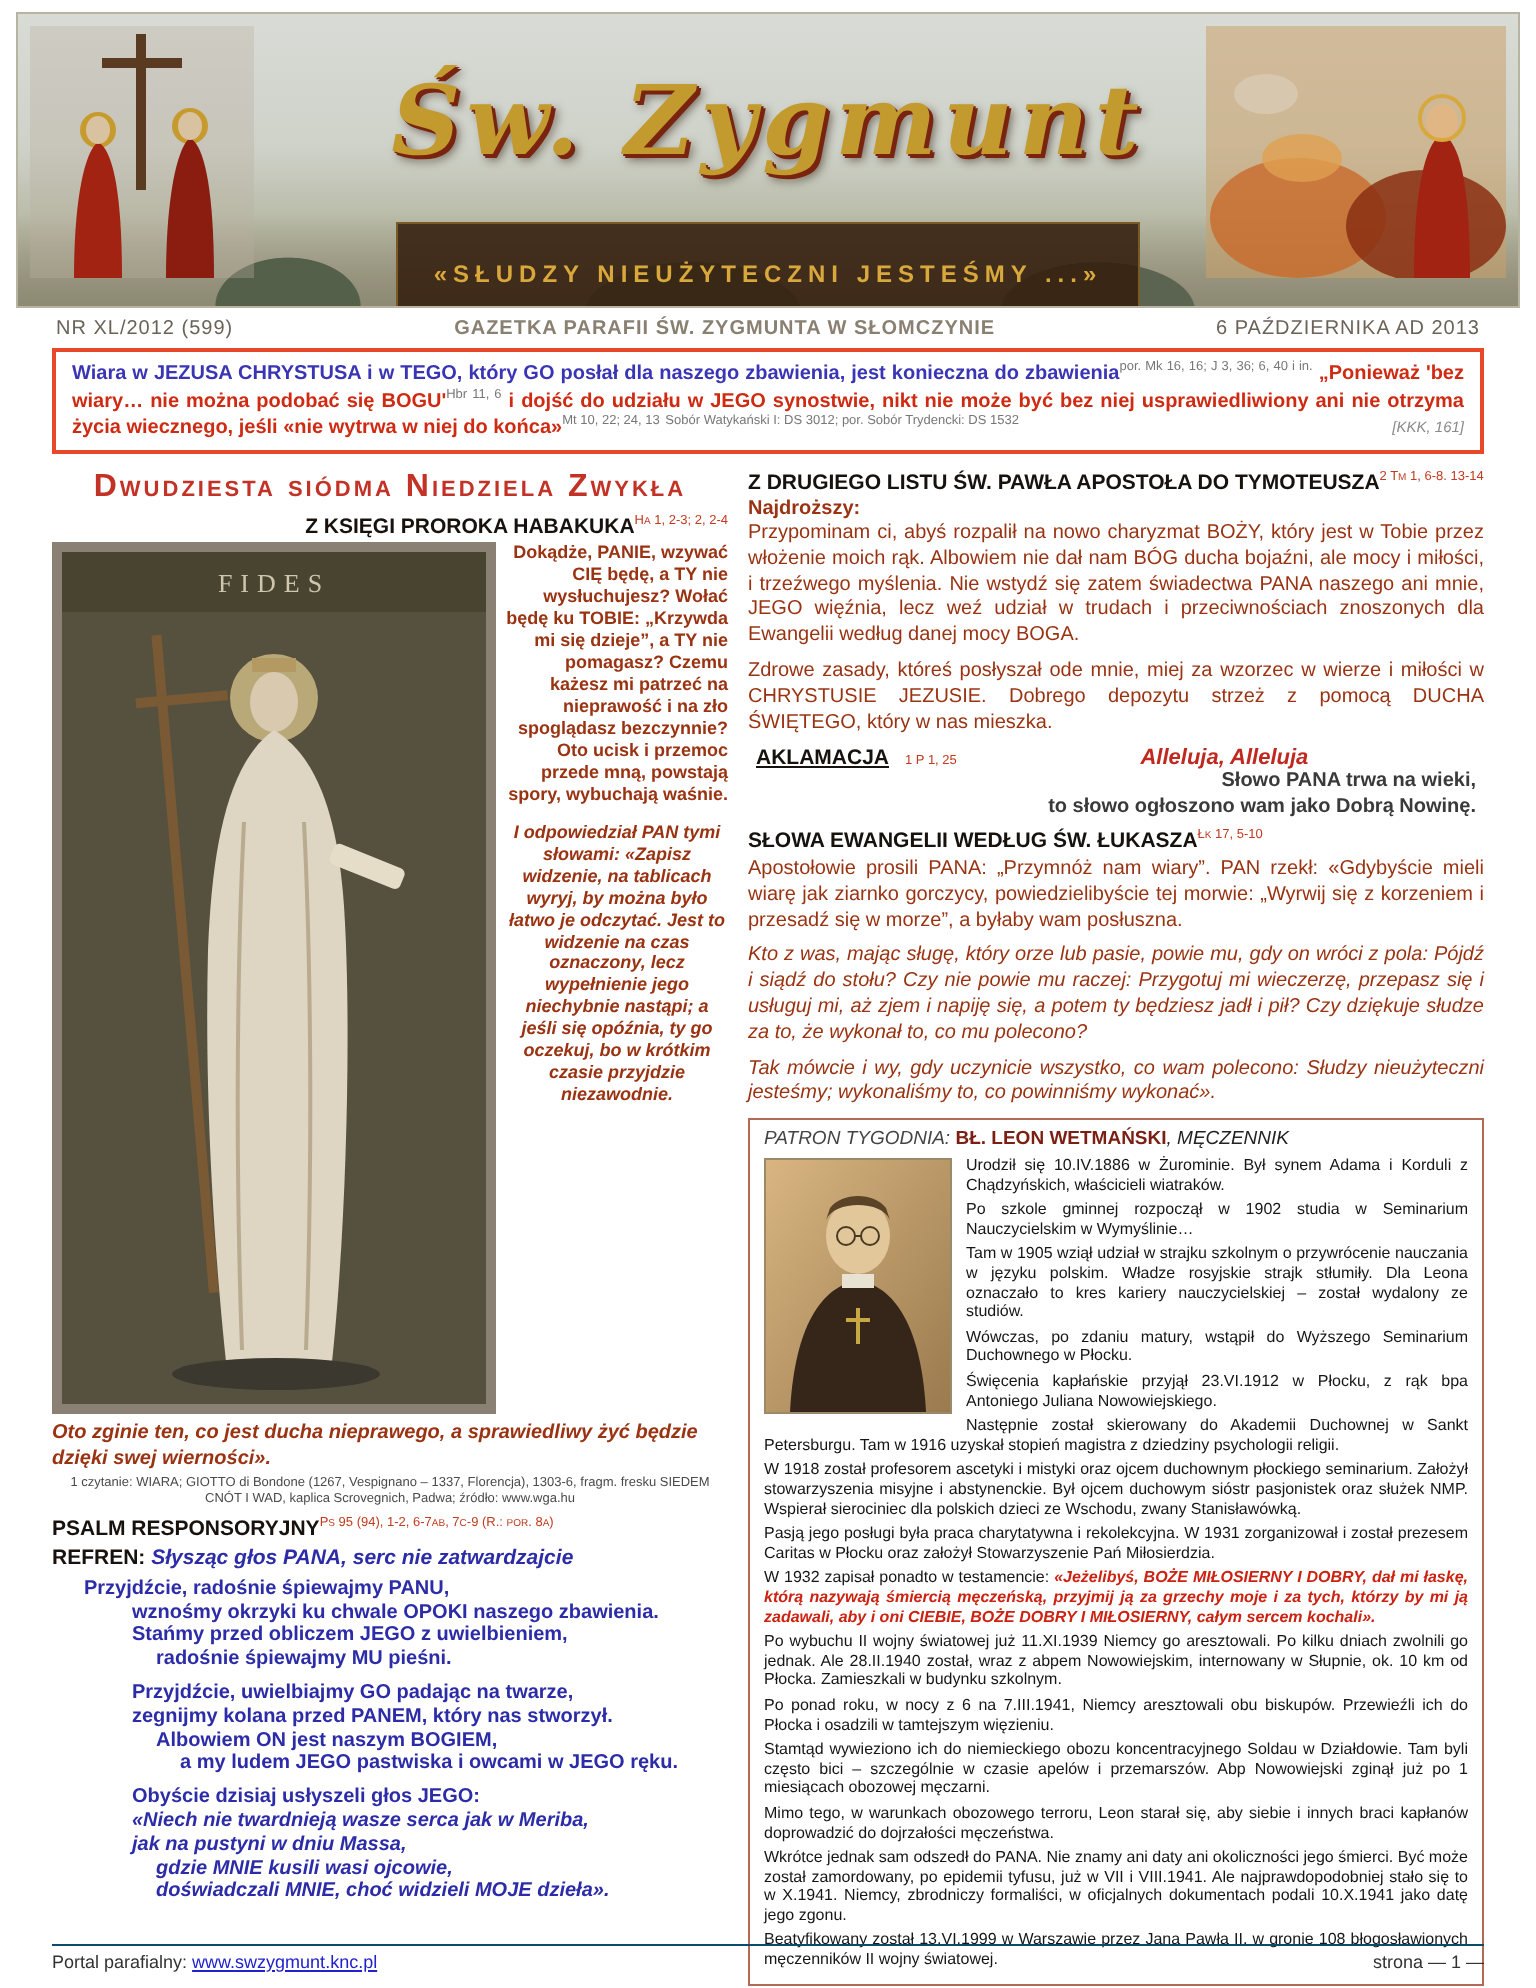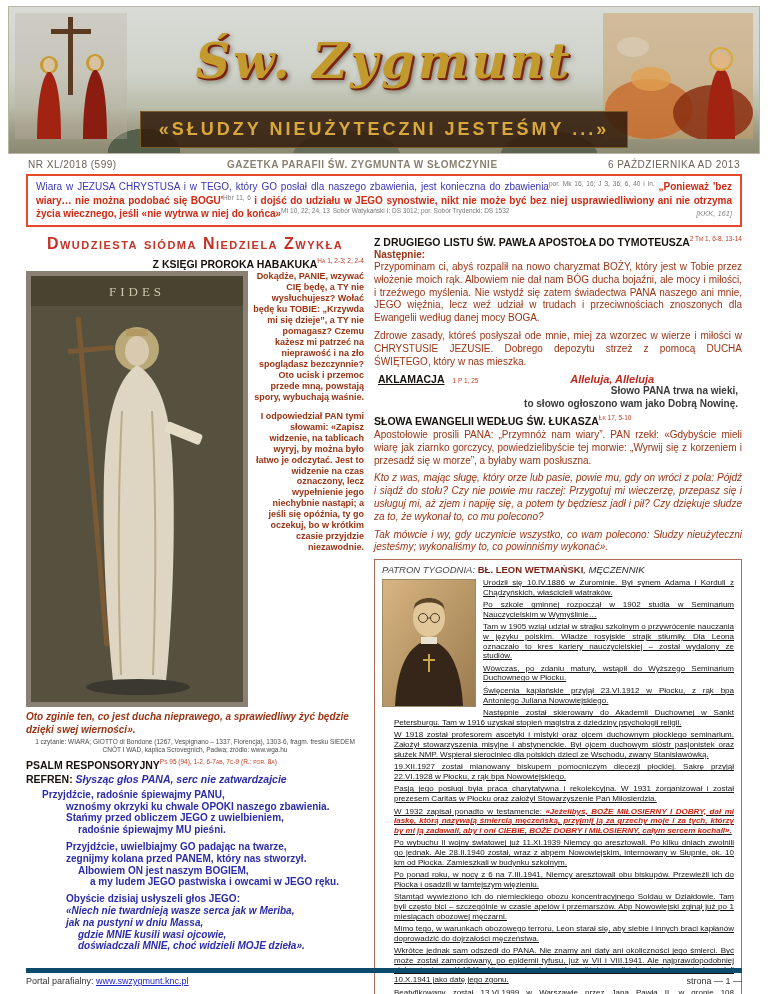--- a/index.html
+++ b/index.html
@@ -16,51 +16,51 @@
                linear-gradient(180deg,transparent,#8d8a74);}
   .art{position:absolute;top:6px;}
   .art.left{left:6px;}
   .art.right{right:6px;}
   .masthead-title{position:absolute;left:0;right:0;top:26px;text-align:center;
     font-family:"DejaVu Serif",serif;font-style:italic;font-weight:bold;font-size:48px;
     color:#c29a2e;letter-spacing:3px;
     text-shadow:1px 1px 0 #7a2410,2px 2px 0 #7a2410,3px 3px 5px rgba(40,20,5,.55);}
   .masthead-sub{position:absolute;left:0;right:0;top:104px;text-align:center;}
   .masthead-sub span{display:inline-block;background:rgba(52,30,12,.88);color:#d9a83c;
-    font-variant:small-caps;font-weight:bold;letter-spacing:3px;font-size:18px;
-    padding:7px 18px;border:1px solid #7a5a26;}
+    font-variant:small-caps;font-weight:bold;letter-spacing:3px;font-size:12px;
+    padding:18px 18px;border:1px solid #7a5a26;}
   
   .infobar{display:flex;justify-content:space-between;align-items:baseline;
     margin:5px 28px 0 28px;font-size:10px;font-variant:small-caps;color:#6b6258;
     letter-spacing:.5px;}
   .infobar .mid{color:#8a8072;font-weight:bold;}
   
   .kkk-box{margin:4px 26px 0 26px;border:2px solid #e8482a;padding:4px 8px;
     font-size:10px;line-height:1.32;text-align:justify;}
-  .kkk-blue{color:#3a35b5;font-weight:normal;}
+  .kkk-blue{color:#3a35b5;font-weight:bold;}
   .kkk-red{color:#cf2a12;font-weight:bold;}
   .ref{font-size:6.5px;vertical-align:super;color:#777;font-weight:normal;}
   .ref.red{color:#c23a1f;}
   .kkk-tag{color:#8a8a8a;font-size:7.5px;float:right;margin-top:2px;font-style:italic;}
   
   .columns{display:flex;gap:10px;padding:6px 26px 0 26px;}
   .col-left{width:338px;flex:none;}
   .col-right{flex:1;min-width:0;}
   
   .sunday-title{text-align:center;color:#c33226;font-variant:small-caps;font-weight:bold;
     font-size:16px;letter-spacing:1.5px;font-family:Liberation Sans, sans-serif;margin:2px 0 4px 0;}
   .reading-head{font-size:10.5px;font-weight:bold;font-variant:small-caps;color:#17120e;
     margin:2px 0;}
   .reading-head.rt{text-align:right;}
   .reading1-flex{display:flex;gap:5px;}
   .fresco{flex:none;}
   .reading1-text{flex:1;min-width:0;text-align:right;color:#9a3312;font-weight:bold;
     font-size:9px;line-height:1.22;}
   .reading1-text p{margin:0 0 8px 0;}
-  .reading1-text p.it{}
+  .reading1-text p.it{font-style:italic;text-align:center;}
   .reading1-close{margin:4px 0 2px 0;color:#9a3312;font-weight:bold;font-style:italic;
     font-size:10px;line-height:1.25;}
   .caption{font-size:6.5px;color:#4a4a4a;text-align:center;line-height:1.25;margin:2px 4px;}
   .psalm{margin-top:4px;}
   .refren{font-size:10.5px;margin:2px 0 4px 0;}
   .refren-label{font-variant:small-caps;font-weight:bold;color:#17120e;}
   .refren-text{color:#2c2ca8;font-weight:bold;font-style:italic;}
   .psalm-line{color:#2c2ca8;font-weight:bold;font-size:10px;line-height:1.18;}
   .psalm-line.it{font-style:italic;}
   .stanza{margin-bottom:5px;}
@@ -75,24 +75,24 @@
   .aklam-label{font-variant:small-caps;font-weight:bold;font-size:10.5px;color:#17120e;
     text-decoration:underline;}
   .alleluja{flex:1;text-align:center;color:#c0291f;font-weight:bold;font-style:italic;font-size:11px;}
   .aklam-line{text-align:right;color:#3a3a3a;font-weight:bold;font-size:10px;line-height:1.25;}
   .patron-box{border:1px solid #b06a55;margin-top:5px;padding:4px 7px;}
   .patron-title{font-size:9.5px;margin-bottom:3px;}
   .patron-label{font-style:italic;font-variant:small-caps;color:#444;}
   .patron-name{font-variant:small-caps;font-weight:bold;color:#7a1f12;}
   .patron-role{font-variant:small-caps;color:#222;font-style:italic;}
   .patron-photo{float:left;margin:1px 7px 2px 0;border:1px solid #9a8a6a;}
-  .bio{font-size:8px;line-height:1.2;color:#161616;text-align:justify;margin:0 0 3px 12px;text-decoration:underline;}
+  .bio{font-size:8px;line-height:1.2;color:#161616;text-align:justify;margin:0 0 3px 0;}
   .bio .quote{color:#cc2211;font-style:italic;font-weight:bold;}
   
-  .footer{position:absolute;left:26px;right:26px;bottom:8px;border-top:5px solid #0c4a6e;
+  .footer{position:absolute;left:26px;right:26px;bottom:8px;border-top:1px solid #0c4a6e;
     padding-top:3px;display:flex;justify-content:space-between;font-size:9px;color:#333;}
   .footer a{color:#2222cc;text-decoration:underline;}
 </style>
 </head>
 <body>
 
 <div class="page">
 
   <div class="masthead">
     <div class="trees"></div>
@@ -117,21 +117,21 @@
       <ellipse cx="48" cy="66" rx="20" ry="12" fill="#e0a050" opacity="0.8"></ellipse>
       <ellipse cx="30" cy="34" rx="16" ry="10" fill="#d8cbb4" opacity="0.8"></ellipse>
     </svg>
     <div class="masthead-title">Św. Zygmunt</div>
     <div class="masthead-sub">
       <span>«SŁUDZY NIEUŻYTECZNI JESTEŚMY ...»</span>
     </div>
   </div>
 
   <div class="infobar">
-    <span>NR XL/2018 (599)</span>
+    <span>NR XL/2012 (599)</span>
     <span class="mid">GAZETKA PARAFII ŚW. ZYGMUNTA W SŁOMCZYNIE</span>
     <span>6 PAŹDZIERNIKA AD 2013</span>
   </div>
 
   <div class="kkk-box">
     <span class="kkk-blue">Wiara w JEZUSA CHRYSTUSA i w TEGO, który GO posłał dla naszego zbawienia, jest konieczna do zbawienia</span><sup class="ref">por. Mk 16, 16; J 3, 36; 6, 40 i in.</sup>
     <span class="kkk-red">„Ponieważ 'bez wiary… nie można podobać się BOGU'</span><sup class="ref">Hbr 11, 6</sup>
     <span class="kkk-red">i dojść do udziału w JEGO synostwie, nikt nie może być bez niej usprawiedliwiony ani nie otrzyma życia wiecznego, jeśli «nie wytrwa w niej do końca»</span><sup class="ref">Mt 10, 22; 24, 13</sup>
     <sup class="ref">Sobór Watykański I: DS 3012; por. Sobór Trydencki: DS 1532</sup>
     <span class="kkk-tag">[KKK, 161]</span>
@@ -200,21 +200,21 @@
           <div class="psalm-line it i3">doświadczali MNIE, choć widzieli MOJE dzieła».</div>
         </div>
       </div>
     </div>
 
     <div class="col-right">
 
       <div class="reading-head">
         <span>Z DRUGIEGO LISTU ŚW. PAWŁA APOSTOŁA DO TYMOTEUSZA</span><sup class="ref red">2 Tm 1, 6-8. 13-14</sup>
       </div>
-      <div class="salut">Następnie:</div>
+      <div class="salut">Najdroższy:</div>
       <div class="body-red">
         <p>Przypominam ci, abyś rozpalił na nowo charyzmat BOŻY, który jest w Tobie przez włożenie moich rąk. Albowiem nie dał nam BÓG ducha bojaźni, ale mocy i miłości, i trzeźwego myślenia. Nie wstydź się zatem świadectwa PANA naszego ani mnie, JEGO więźnia, lecz weź udział w trudach i przeciwnościach znoszonych dla Ewangelii według danej mocy BOGA.</p>
         <p>Zdrowe zasady, któreś posłyszał ode mnie, miej za wzorzec w wierze i miłości w CHRYSTUSIE JEZUSIE. Dobrego depozytu strzeż z pomocą DUCHA ŚWIĘTEGO, który w nas mieszka.</p>
       </div>
 
       <div class="aklam">
         <div class="aklam-row">
           <span class="aklam-label">AKLAMACJA</span>
             <sup class="ref red">1 P 1, 25</sup>
           <span class="alleluja">Alleluja, Alleluja</span>
@@ -257,21 +257,20 @@
           <line x1="46" y1="74" x2="46" y2="92" stroke="#c7a845" stroke-width="2"></line>
           <line x1="40" y1="80" x2="52" y2="80" stroke="#c7a845" stroke-width="2"></line>
         </svg>
         <p class="bio">Urodził się 10.IV.1886 w Żurominie. Był synem Adama i Korduli z Chądzyńskich, właścicieli wiatraków.</p>
         <p class="bio">Po szkole gminnej rozpoczął w 1902 studia w Seminarium Nauczycielskim w Wymyślinie…</p>
         <p class="bio">Tam w 1905 wziął udział w strajku szkolnym o przywrócenie nauczania w języku polskim. Władze rosyjskie strajk stłumiły. Dla Leona oznaczało to kres kariery nauczycielskiej – został wydalony ze studiów.</p>
         <p class="bio">Wówczas, po zdaniu matury, wstąpił do Wyższego Seminarium Duchownego w Płocku.</p>
         <p class="bio">Święcenia kapłańskie przyjął 23.VI.1912 w Płocku, z rąk bpa Antoniego Juliana Nowowiejskiego.</p>
         <p class="bio">Następnie został skierowany do Akademii Duchownej w Sankt Petersburgu. Tam w 1916 uzyskał stopień magistra z dziedziny psychologii religii.</p>
         <p class="bio">W 1918 został profesorem ascetyki i mistyki oraz ojcem duchownym płockiego seminarium. Założył stowarzyszenia misyjne i abstynenckie. Był ojcem duchowym sióstr pasjonistek oraz służek NMP. Wspierał sierociniec dla polskich dzieci ze Wschodu, zwany Stanisławówką.</p>
-        <p class="bio">19.XII.1927 został mianowany biskupem pomocniczym diecezji płockiej. Sakrę przyjął 22.VI.1928 w Płocku, z rąk bpa Nowowiejskiego.</p>
         <p class="bio">Pasją jego posługi była praca charytatywna i rekolekcyjna. W 1931 zorganizował i został prezesem Caritas w Płocku oraz założył Stowarzyszenie Pań Miłosierdzia.</p>
         <p class="bio">
           <span>W 1932 zapisał ponadto w testamencie: </span><span class="quote">«Jeżelibyś, BOŻE MIŁOSIERNY I DOBRY, dał mi łaskę, którą nazywają śmiercią męczeńską, przyjmij ją za grzechy moje i za tych, którzy by mi ją zadawali, aby i oni CIEBIE, BOŻE DOBRY I MIŁOSIERNY, całym sercem kochali».</span>
         </p>
         <p class="bio">Po wybuchu II wojny światowej już 11.XI.1939 Niemcy go aresztowali. Po kilku dniach zwolnili go jednak. Ale 28.II.1940 został, wraz z abpem Nowowiejskim, internowany w Słupnie, ok. 10 km od Płocka. Zamieszkali w budynku szkolnym.</p>
         <p class="bio">Po ponad roku, w nocy z 6 na 7.III.1941, Niemcy aresztowali obu biskupów. Przewieźli ich do Płocka i osadzili w tamtejszym więzieniu.</p>
         <p class="bio">Stamtąd wywieziono ich do niemieckiego obozu koncentracyjnego Soldau w Działdowie. Tam byli często bici – szczególnie w czasie apelów i przemarszów. Abp Nowowiejski zginął już po 1 miesiącach obozowej męczarni.</p>
         <p class="bio">Mimo tego, w warunkach obozowego terroru, Leon starał się, aby siebie i innych braci kapłanów doprowadzić do dojrzałości męczeństwa.</p>
         <p class="bio">Wkrótce jednak sam odszedł do PANA. Nie znamy ani daty ani okoliczności jego śmierci. Być może został zamordowany, po epidemii tyfusu, już w VII i VIII.1941. Ale najprawdopodobniej stało się to w X.1941. Niemcy, zbrodniczy formaliści, w oficjalnych dokumentach podali 10.X.1941 jako datę jego zgonu.</p>
         <p class="bio">

